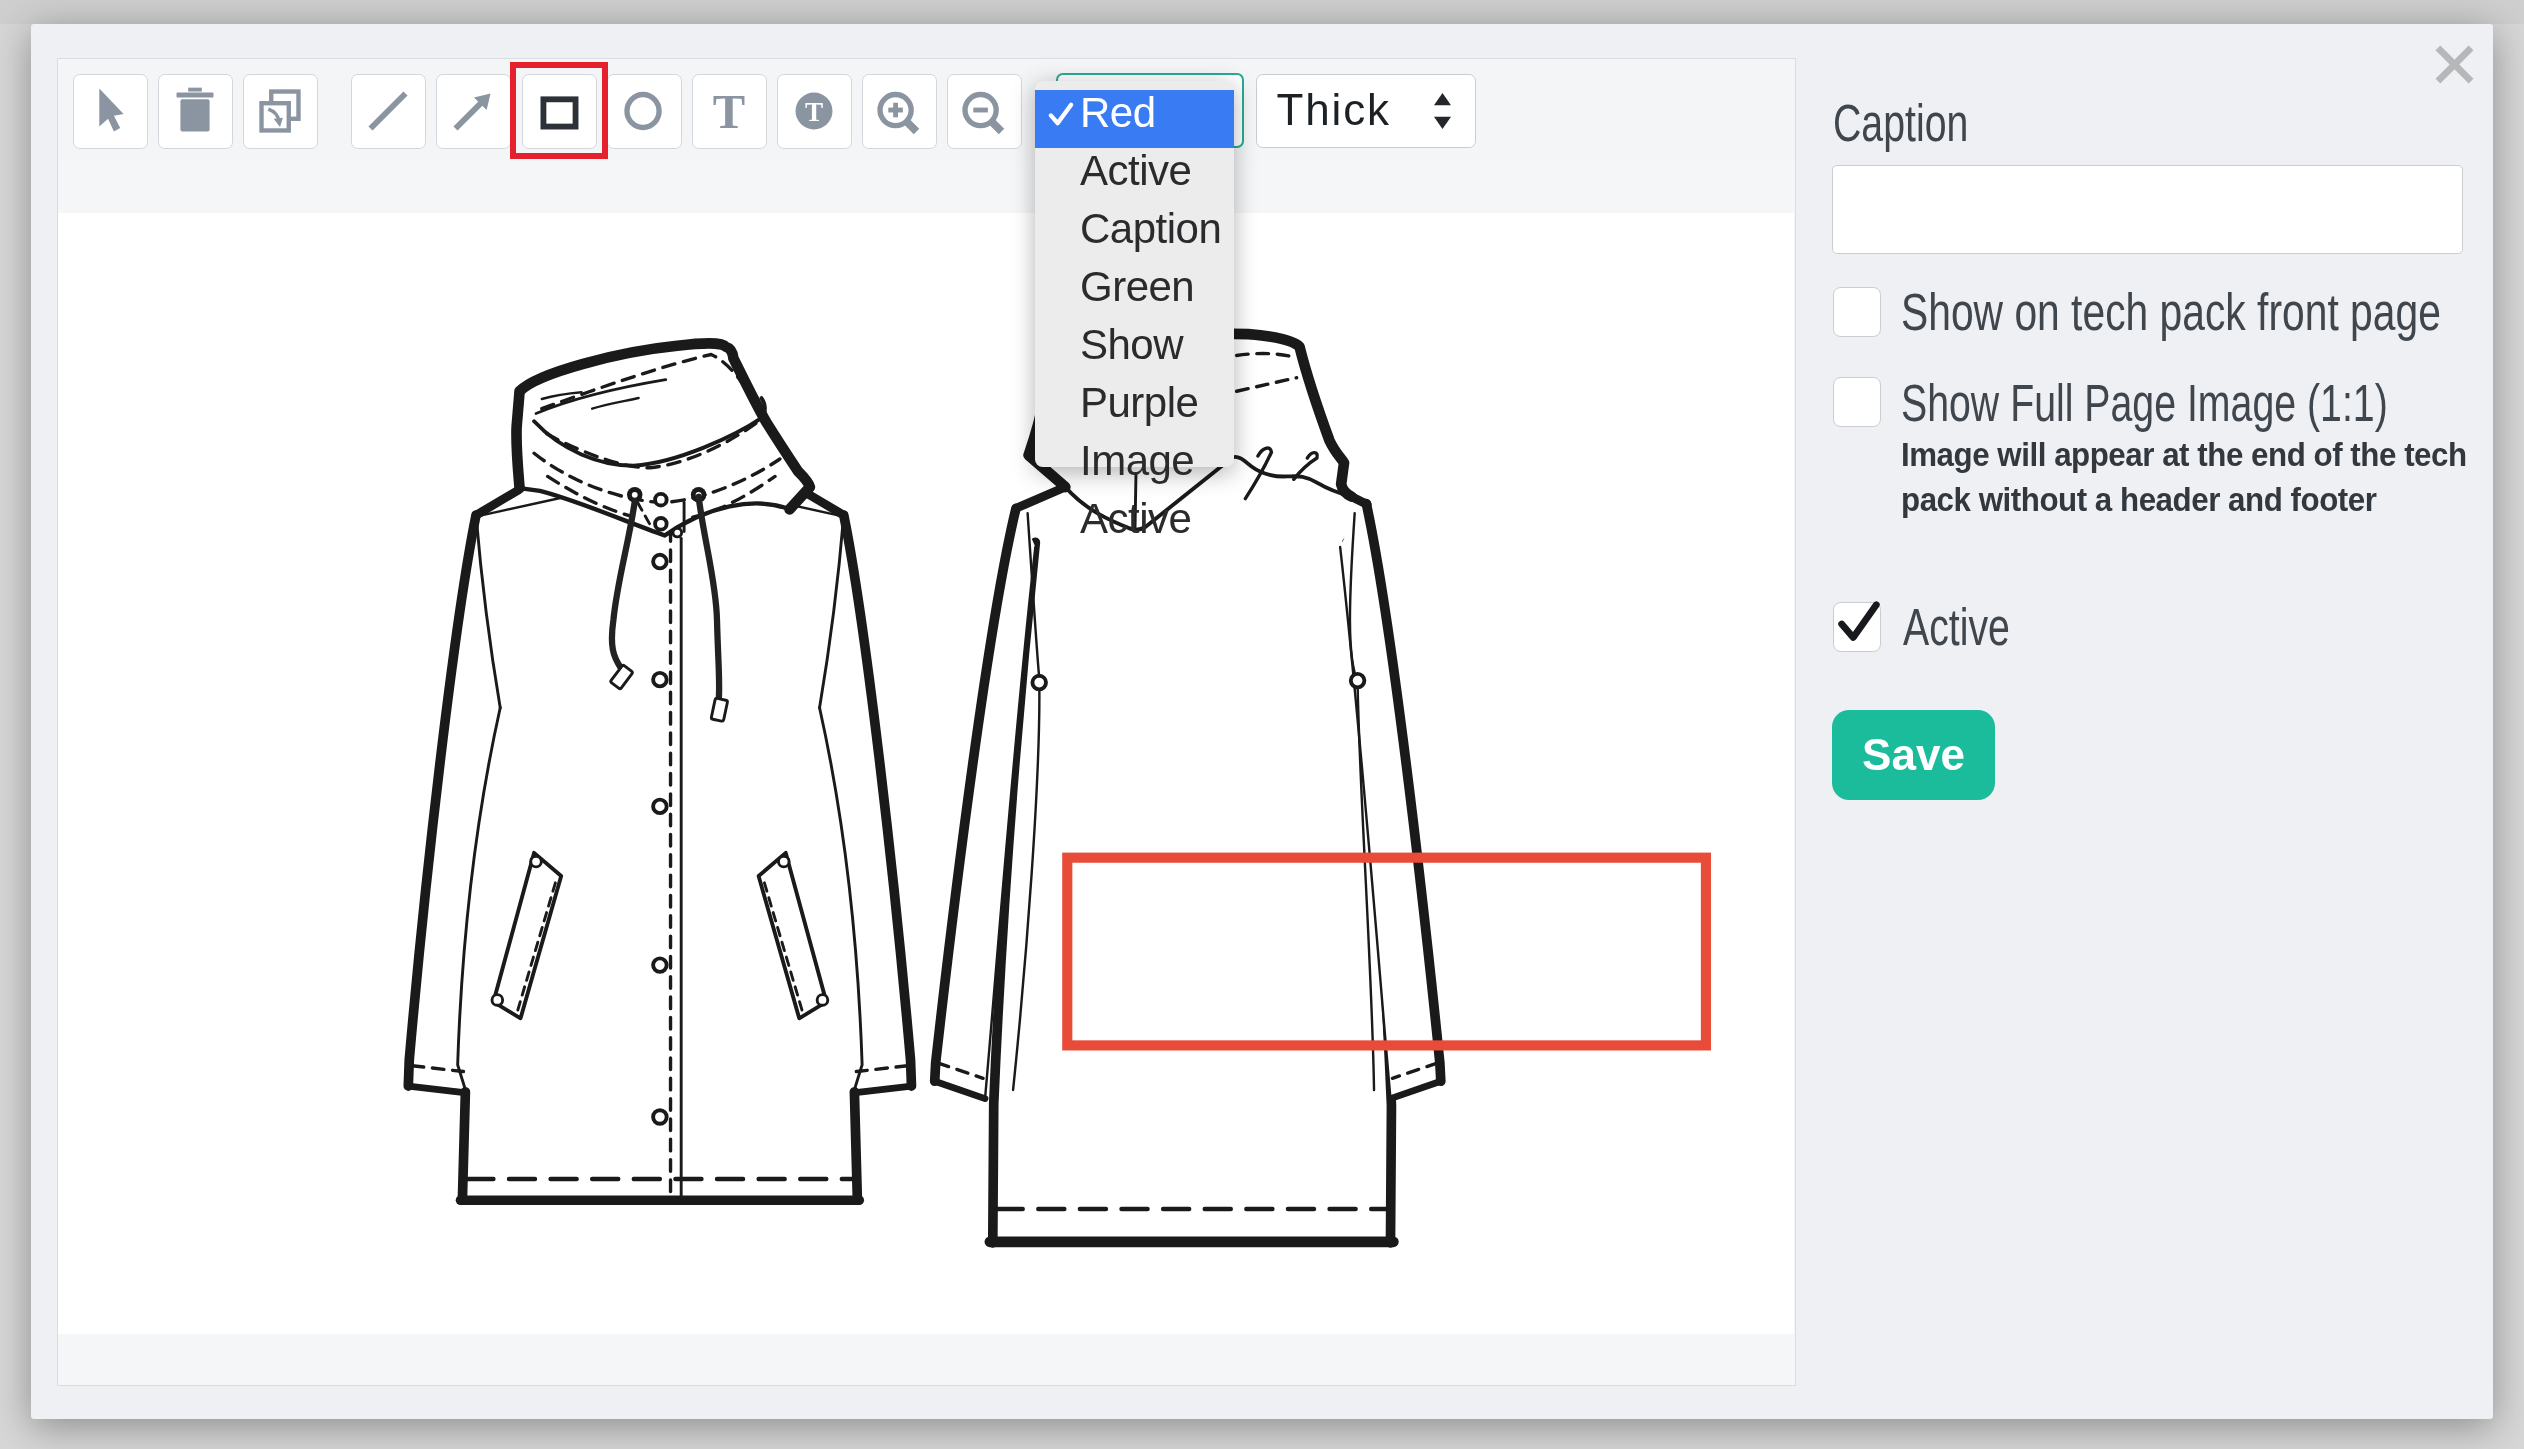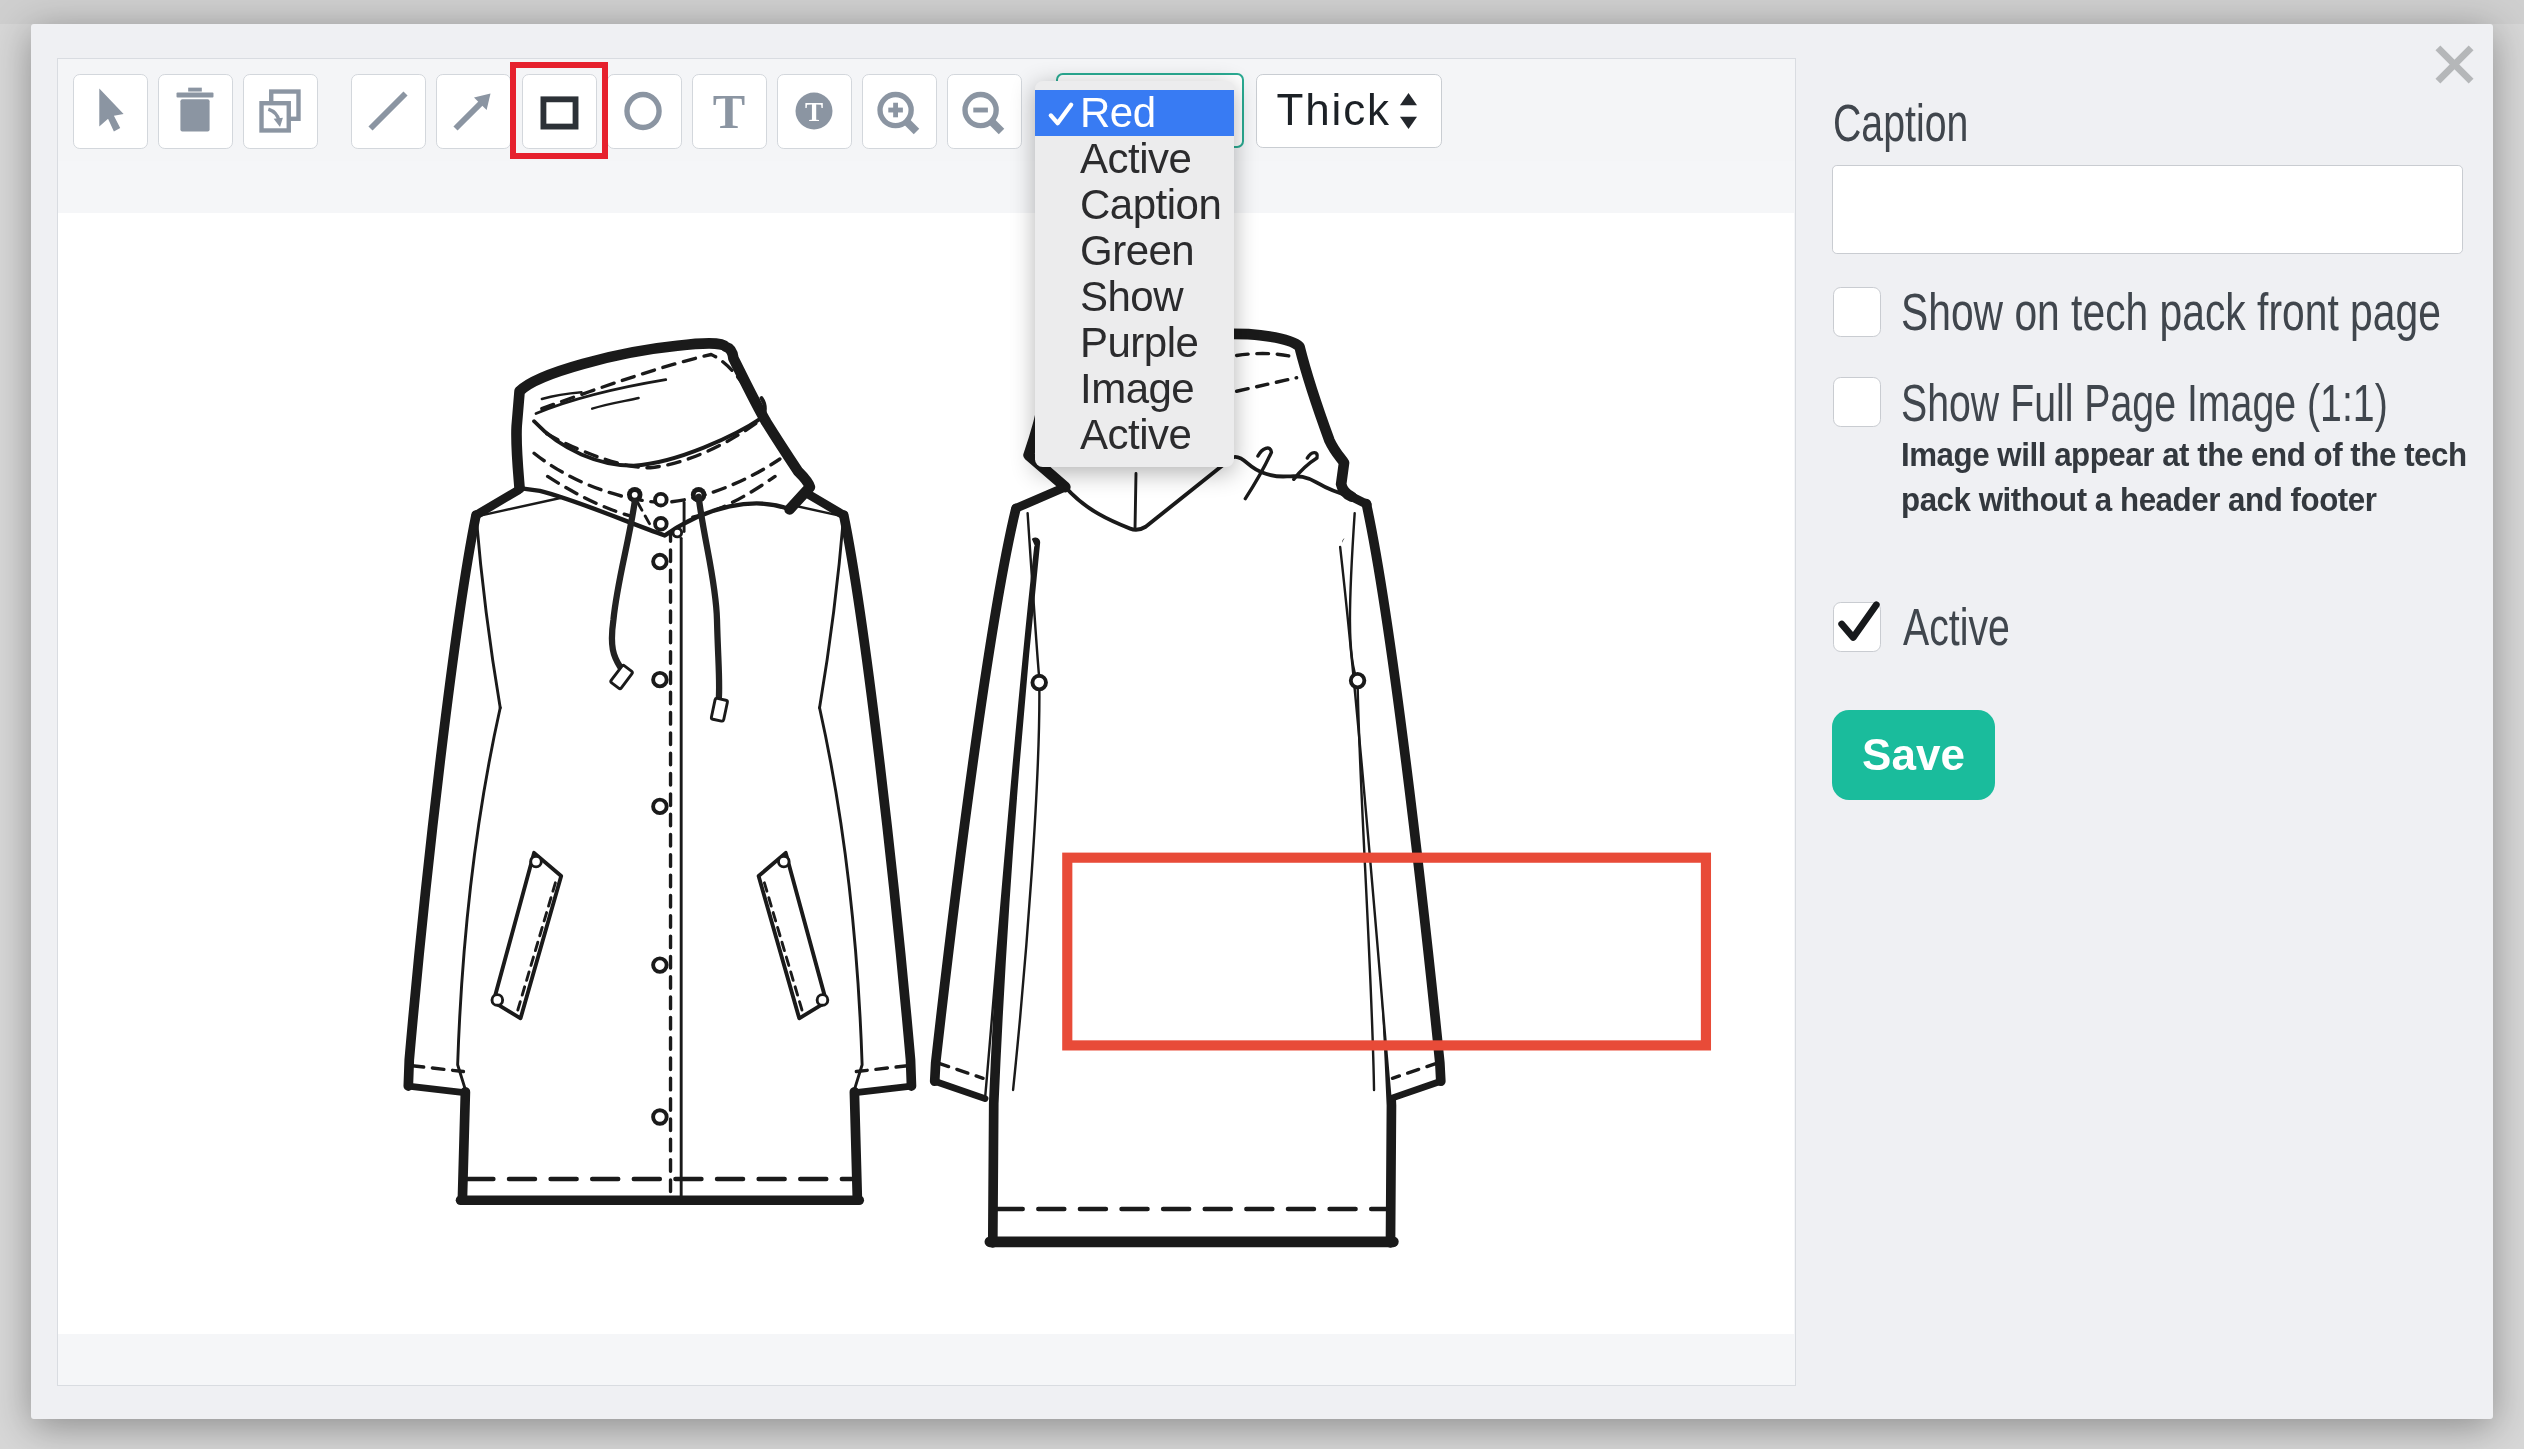--- a/index.html
+++ b/index.html
@@ -16,29 +16,29 @@
   .tbtn svg { position:absolute; left:0; top:0; }
   #redhl { position:absolute; left:510px; top:62px; width:98px; height:97px;
            border:6.8px solid #e6212e; background:transparent; z-index:5; }
   
   #canvasbox { position:absolute; left:57px; top:161px; width:1739px; height:1225px;
                background:#f5f6f8; border:1px solid #d9dce1; border-top:none; }
   #whitearea { position:absolute; left:58px; top:213px; width:1736px; height:1121px; background:#ffffff; }
   
   #colorsel { position:absolute; left:1056px; top:73px; width:188px; height:75px; background:#fff;
               border:2.9px solid #2aab92; border-radius:6.8px; }
-  #thicksel { position:absolute; left:1256px; top:74px; width:186px; height:74px; background:#fff;
+  #thicksel { position:absolute; left:1256px; top:74px; width:220px; height:74px; background:#fff;
               border:1.9px solid #c9cdd2; border-radius:6.8px; font-size:44px; color:#1c2126;
               line-height:70px; padding-left:19.4px; letter-spacing:1.9px; }
   .updown { position:absolute; right:13.5px; top:0; height:100%; }
   
   #menu { position:absolute; left:1035px; top:81px; width:199px; height:386px; background:#ececed;
           border-radius:7.7px; box-shadow:0 5.8px 23px rgba(0,0,0,0.3); z-index:50; padding-top:8.7px;
           font-size:42px; color:#2b2b2d; }
-  .mi { height:46px; line-height:46px; padding-left:45px; letter-spacing:-0.5px; }
+  .mi { height:58px; line-height:46px; padding-left:45px; letter-spacing:-0.5px; }
   .misel { background:#387bf3; color:#fff; position:relative; }
   .misel svg { position:absolute; left:10.6px; top:9.7px; }
   
   .ptext { font-size:51px; color:#40464d; transform:scaleX(0.77); transform-origin:0 50%;
            white-space:nowrap; }
   #caption-label { position:absolute; left:1833px; top:94px; }
   #caption-input { position:absolute; left:1832px; top:165px; width:631px; height:89px; background:#fff;
                    border:1.9px solid #c9ccd1; border-radius:4.8px; }
   .cbox { position:absolute; left:1833px; width:48px; height:50px; background:#fff;
           border:1.9px solid #c9ccd1; border-radius:7.7px; }

